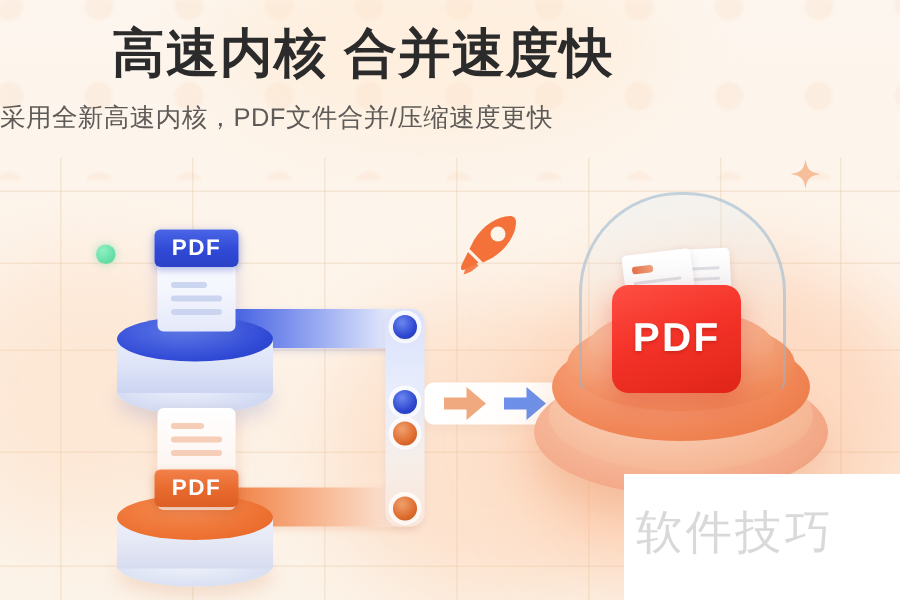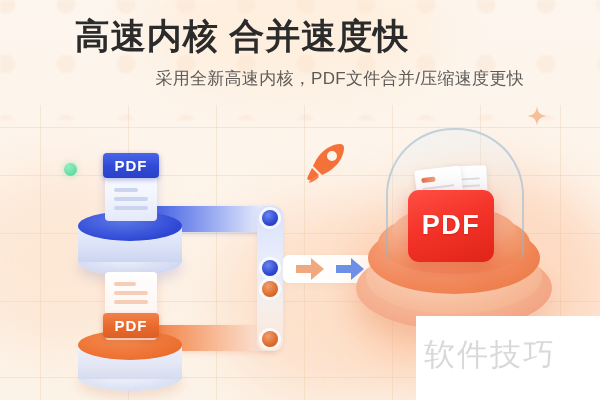--- a/index.html
+++ b/index.html
@@ -28,21 +28,21 @@
   .glow-right{left:350px;top:170px;width:270px;height:230px;background:rgba(255,170,120,.34);}
   .glow-top{left:140px;top:-30px;width:300px;height:120px;background:rgba(255,230,205,.45);}
 
   .green-dot{position:absolute;left:64px;top:163px;width:13px;height:13px;border-radius:50%;
     background:radial-gradient(circle at 35% 30%, #8ff0c0, #4ed39a);box-shadow:0 0 6px rgba(80,210,150,.45);}
   .sparkle{position:absolute;left:527px;top:106px;width:20px;height:20px;opacity:.85;}
 
   
   .title{position:absolute;left:0;top:14px;width:484px;text-align:center;
     font-size:35px;line-height:44px;font-weight:bold;color:#2b2b2b;letter-spacing:1px;}
-  .subtitle{position:absolute;left:0;top:66px;width:524px;text-align:right;
+  .subtitle{position:absolute;left:0;top:66px;width:524px;text-align:left;
     font-size:17px;line-height:26px;color:#5d5a57;letter-spacing:.3px;}
 
   
   .pipe{position:absolute;border-radius:9px;}
   .pipe-blue-h{left:112px;top:206px;width:168px;height:26px;
     background:linear-gradient(90deg,#3450dd 0%,#4b66e4 28%,#9fb0f2 62%,#e4e9fb 88%,#eef1fd 100%);
     box-shadow:0 2px 5px rgba(70,95,205,.20);}
   .pipe-orange-h{left:112px;top:325px;width:168px;height:26px;
     background:linear-gradient(90deg,#ef7337 0%,#f2884f 30%,#f8bd9a 64%,#fbe4d6 90%,#fdf0e8 100%);
     box-shadow:0 2px 5px rgba(225,120,60,.18);}

